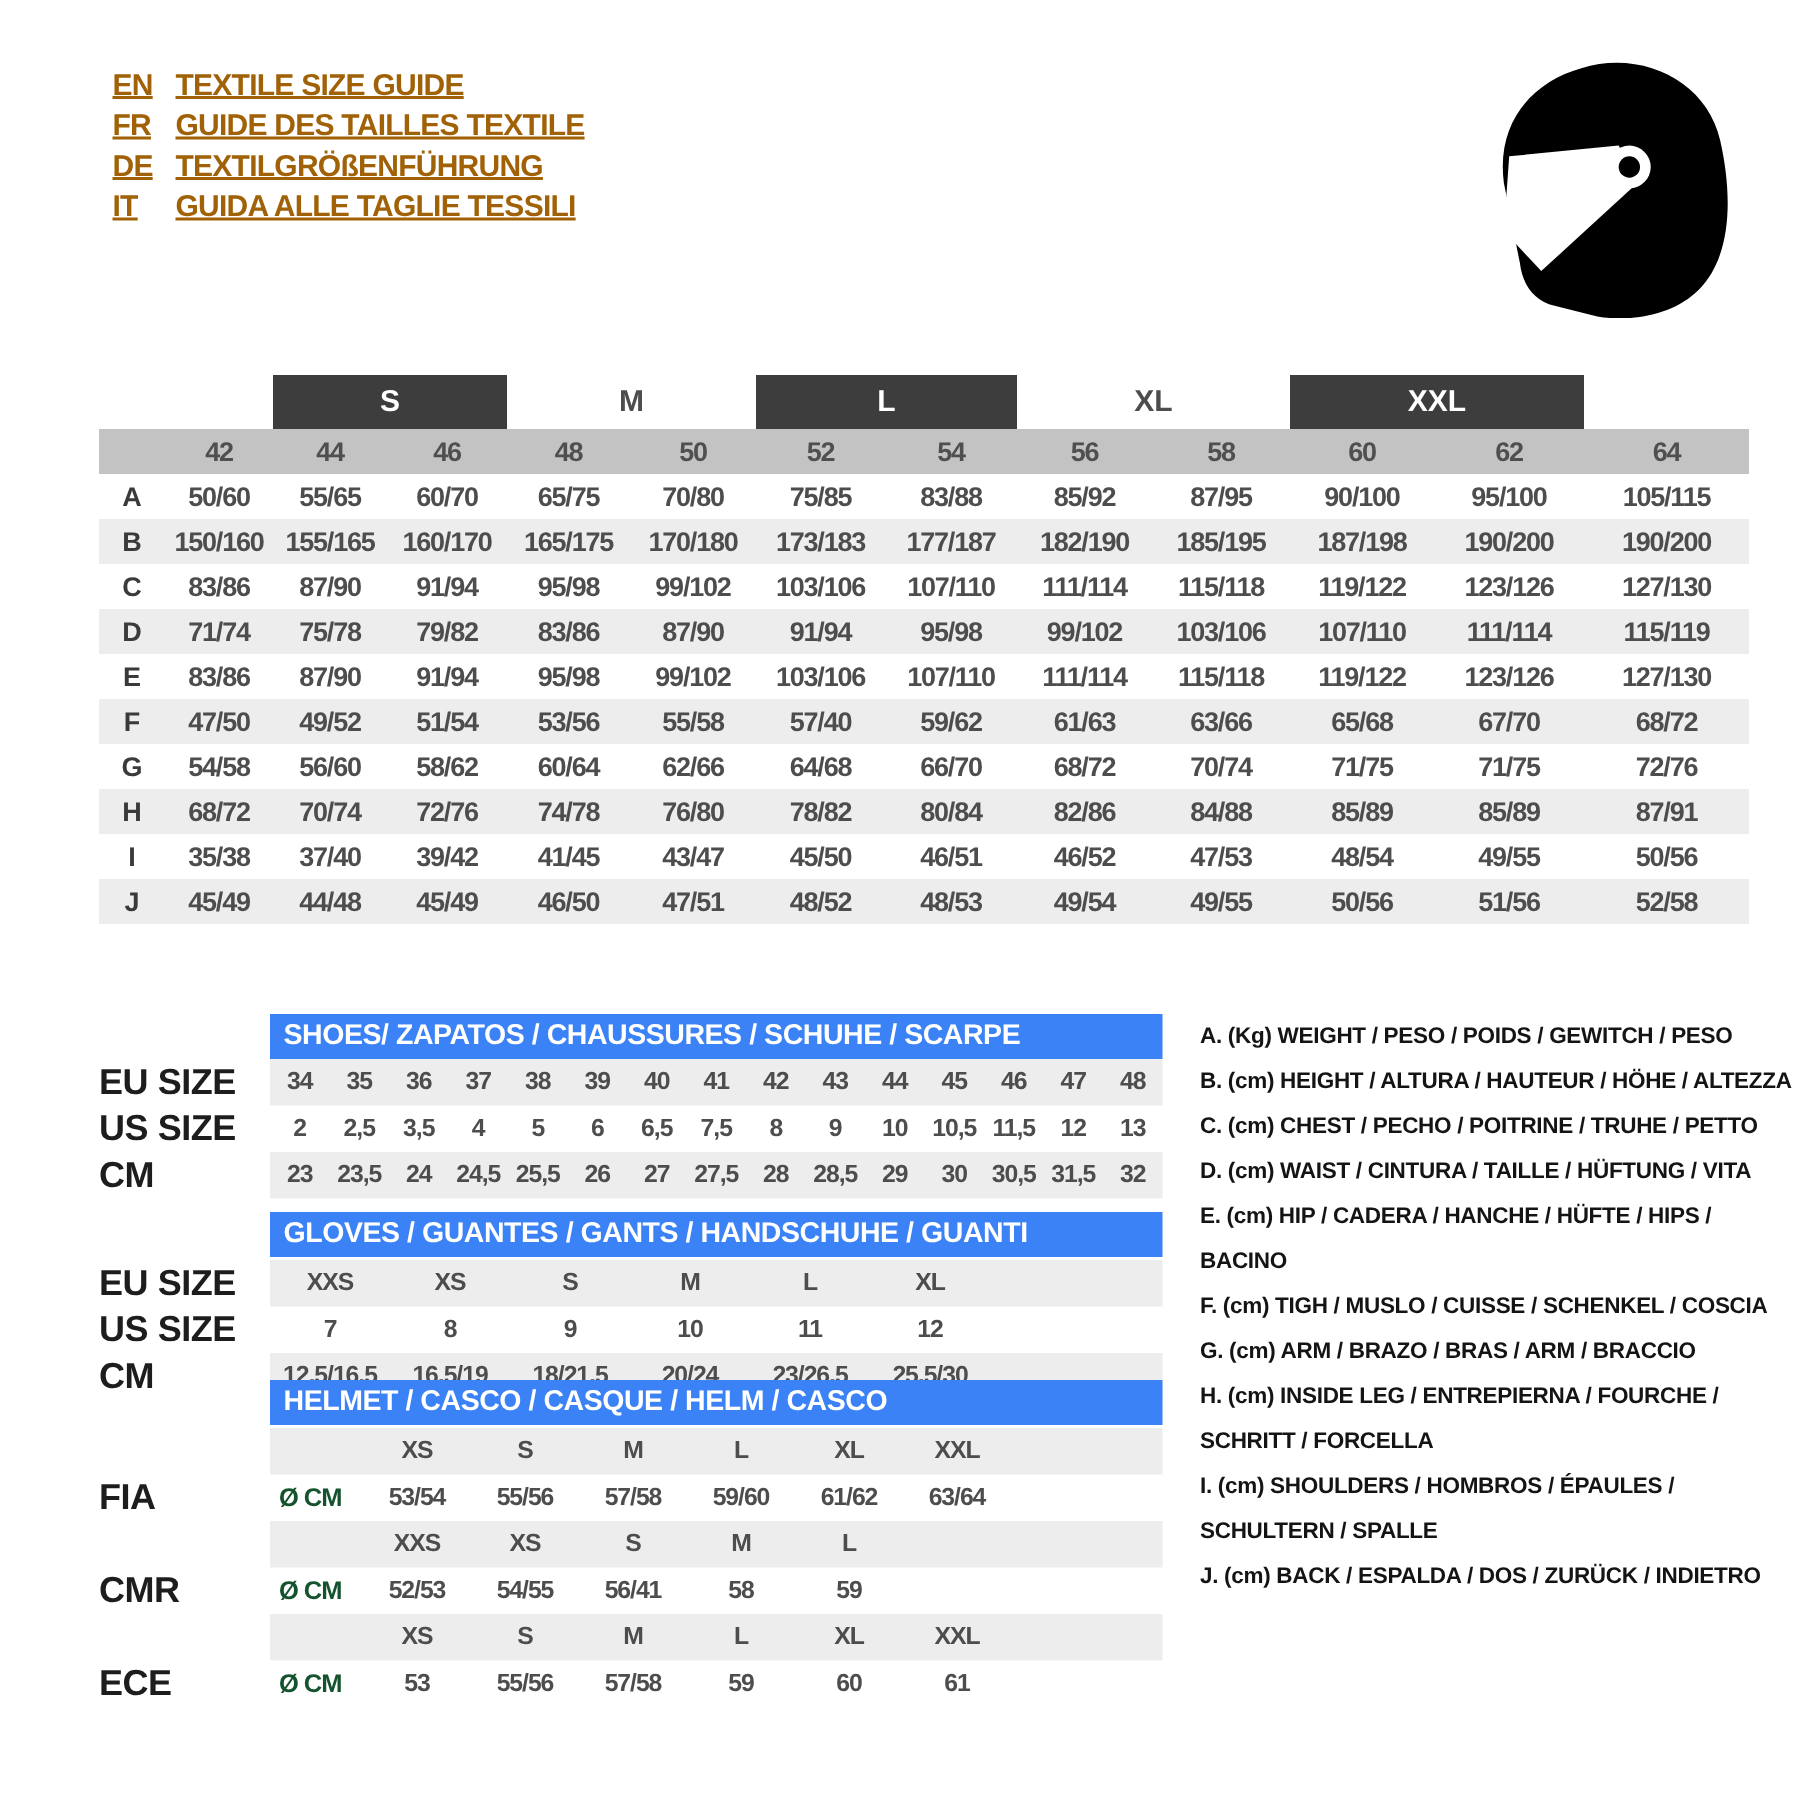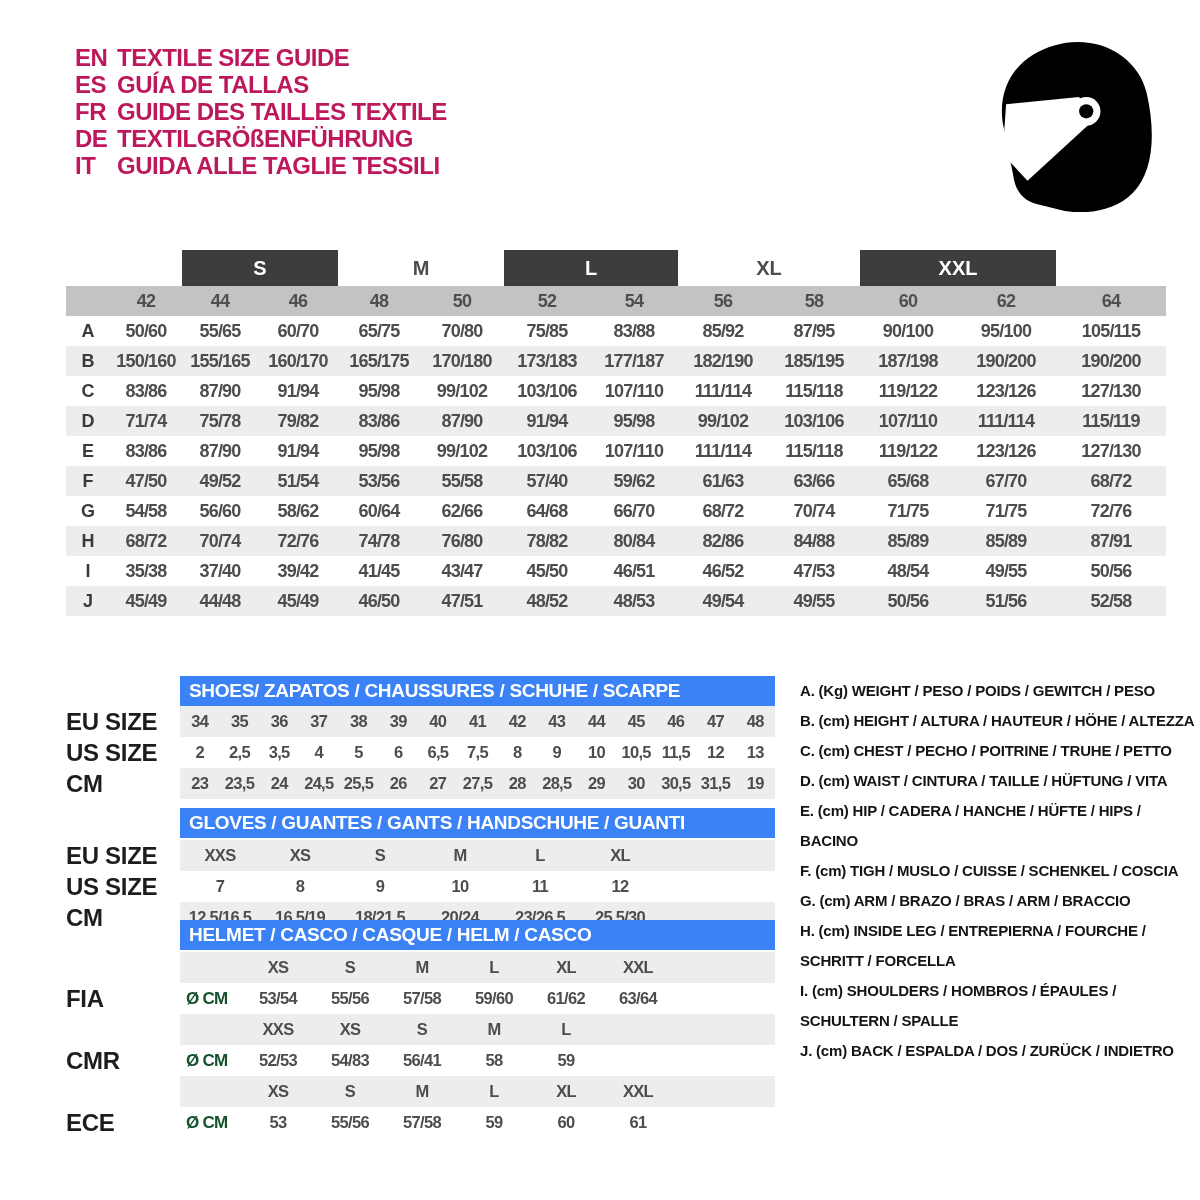--- a/index.html
+++ b/index.html
@@ -1,21 +1,21 @@
 <!DOCTYPE html>
 <html><head>
 <meta charset="utf-8">
 <style>
   html,body{margin:0;padding:0;}
   body{width:1200px;height:1200px;background:#fff;font-family:"Liberation Sans","DejaVu Sans",sans-serif;font-weight:bold;}
   .sheet{position:relative;width:1200px;height:1200px;background:#fff;overflow:hidden;}
 
   
   .langs{position:absolute;left:75px;top:44px;}
-  .lang-line{display:flex;font-size:24px;line-height:27px;color:#be185d;letter-spacing:-0.5px;}
+  .lang-line{display:flex;font-size:20px;line-height:27px;color:#a16207;letter-spacing:-0.5px;text-decoration:underline;}
   .lang-code{width:42px;}
 
   
   .helm-icon{position:absolute;left:983px;top:32px;}
 
   
   .size-table{position:absolute;left:66px;top:250px;width:1100px;}
   .grid13{display:grid;grid-template-columns:44px 72px 76px 80px 82px 84px 86px 88px 90px 92px 96px 100px 110px;}
   .band-row{height:36px;}
   .band{display:flex;align-items:center;justify-content:center;font-size:20px;}
@@ -49,24 +49,20 @@
 </style>
 </head>
 <body>
 
 <div class="sheet">
 
   <div class="langs">
       <div class="lang-line">
         <span class="lang-code">EN</span>
         <span class="lang-title">TEXTILE SIZE GUIDE</span>
-      </div>
-      <div class="lang-line">
-        <span class="lang-code">ES</span>
-        <span class="lang-title">GUÍA DE TALLAS</span>
       </div>
       <div class="lang-line">
         <span class="lang-code">FR</span>
         <span class="lang-title">GUIDE DES TAILLES TEXTILE</span>
       </div>
       <div class="lang-line">
         <span class="lang-code">DE</span>
         <span class="lang-title">TEXTILGRÖßENFÜHRUNG</span>
       </div>
       <div class="lang-line">
@@ -314,21 +310,21 @@
             <div class="cell">25,5</div>
             <div class="cell">26</div>
             <div class="cell">27</div>
             <div class="cell">27,5</div>
             <div class="cell">28</div>
             <div class="cell">28,5</div>
             <div class="cell">29</div>
             <div class="cell">30</div>
             <div class="cell">30,5</div>
             <div class="cell">31,5</div>
-            <div class="cell">19</div>
+            <div class="cell">32</div>
           </div>
         </div>
       </div>
   </div>
 
   <div class="section" style="top:808px">
     <div class="bar-row">
       <div class="bar">GLOVES / GUANTES / GANTS / HANDSCHUHE / GUANTI</div>
     </div>
     <div class="gap2"></div>
@@ -408,21 +404,21 @@
             <div class="cell">S</div>
             <div class="cell">M</div>
             <div class="cell">L</div>
           </div>
         </div>
         <div class="srow">
           <div class="lab">CMR</div>
           <div class="strip cols-helmet">
             <div class="cell unit">Ø CM</div>
             <div class="cell">52/53</div>
-            <div class="cell">54/83</div>
+            <div class="cell">54/55</div>
             <div class="cell">56/41</div>
             <div class="cell">58</div>
             <div class="cell">59</div>
           </div>
         </div>
         <div class="srow">
           <div class="lab"></div>
           <div class="strip cols-helmet striped">
             <div class="cell unit"></div>
             <div class="cell">XS</div>

